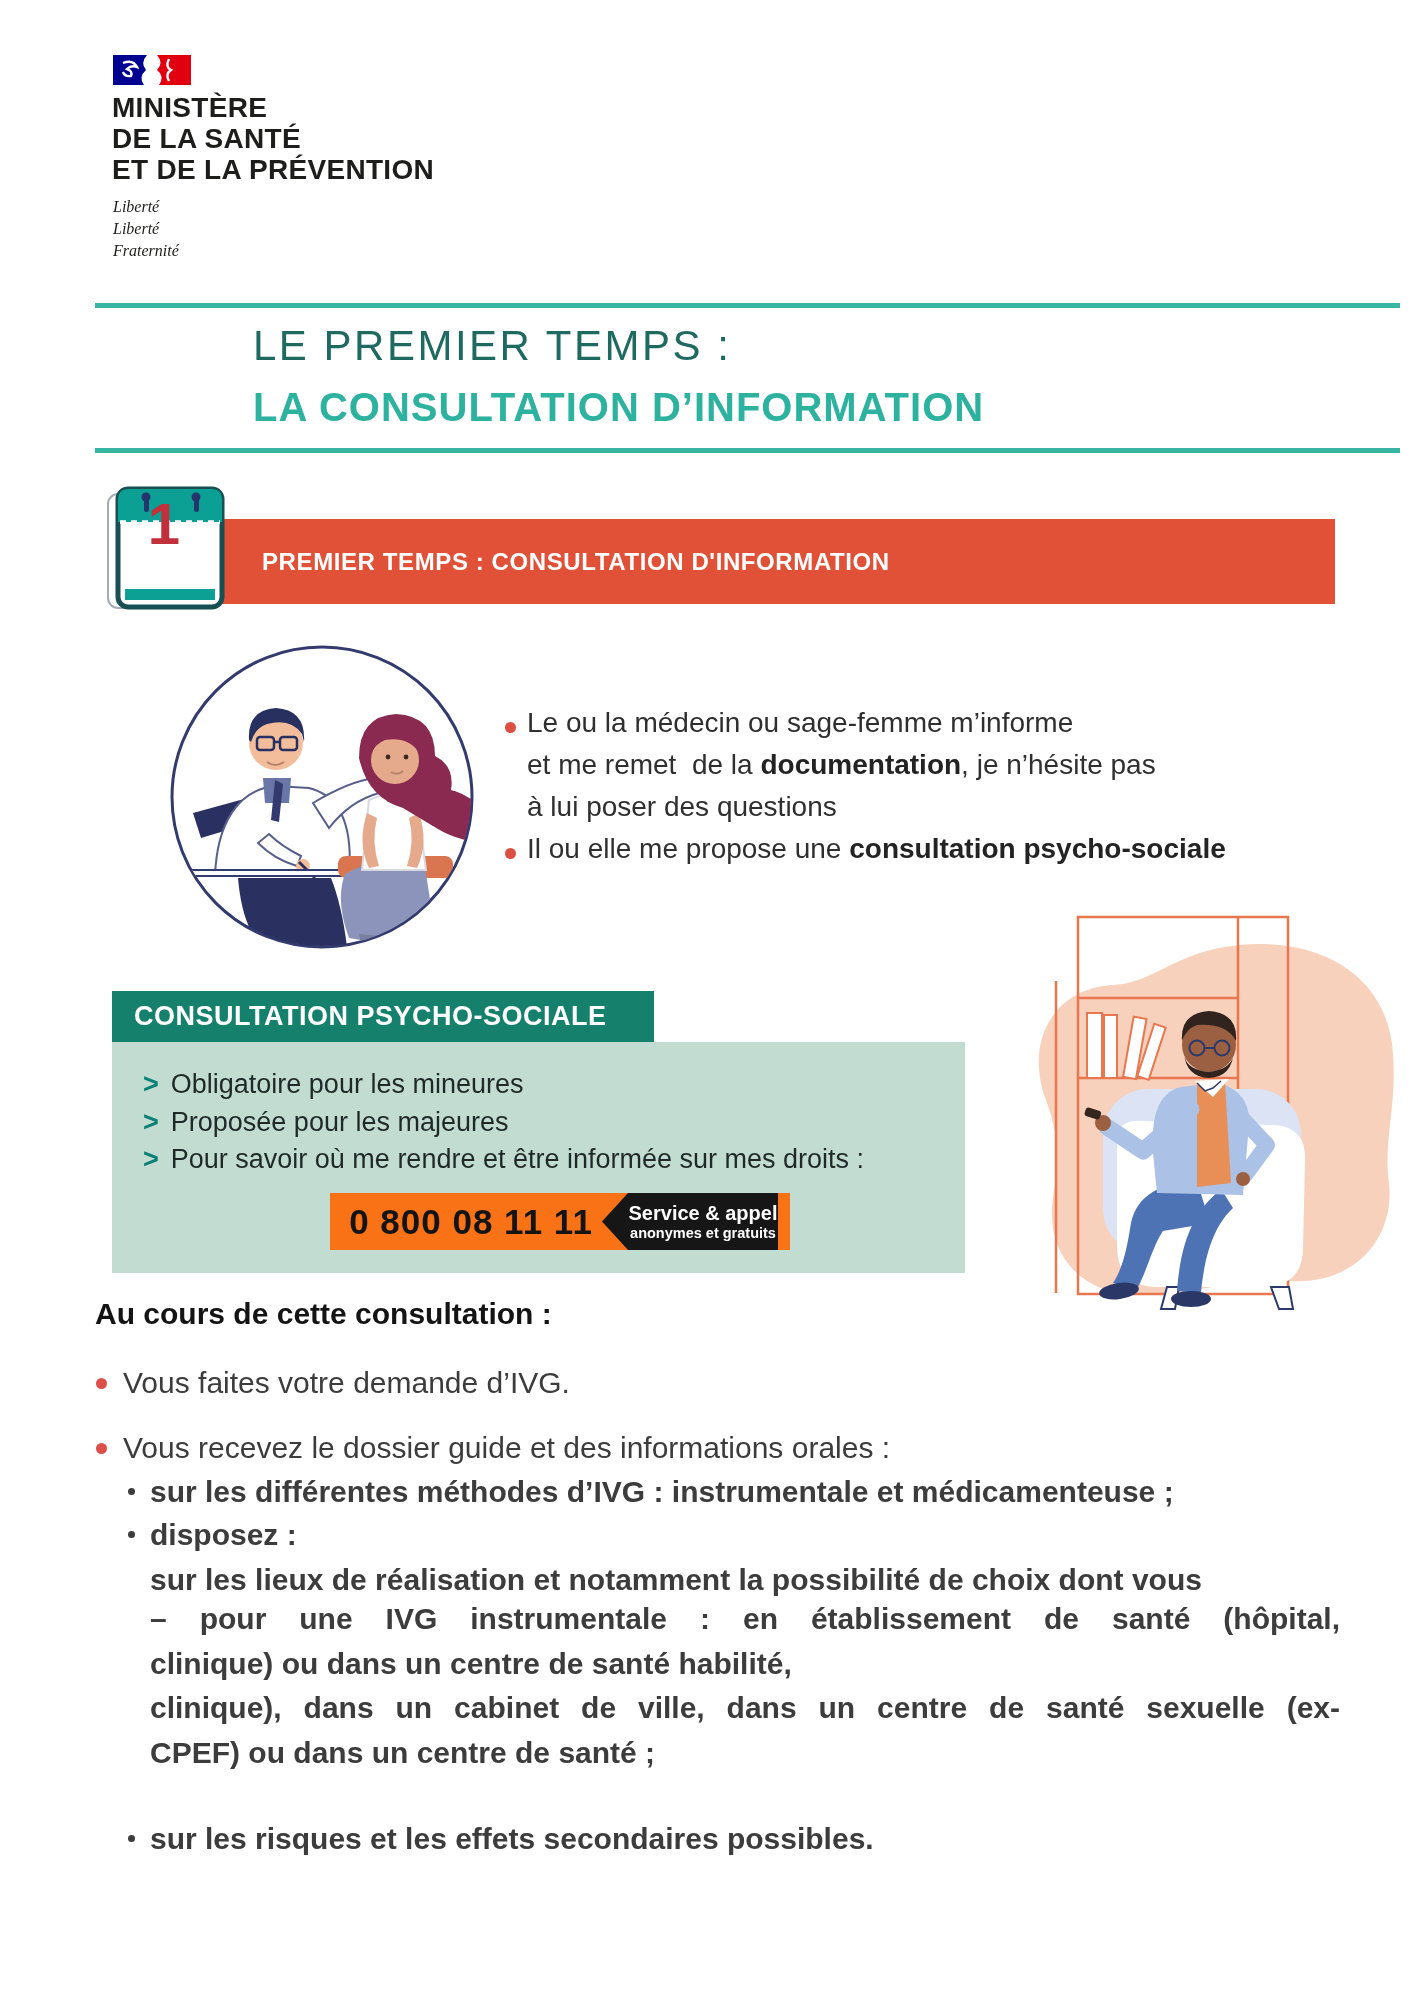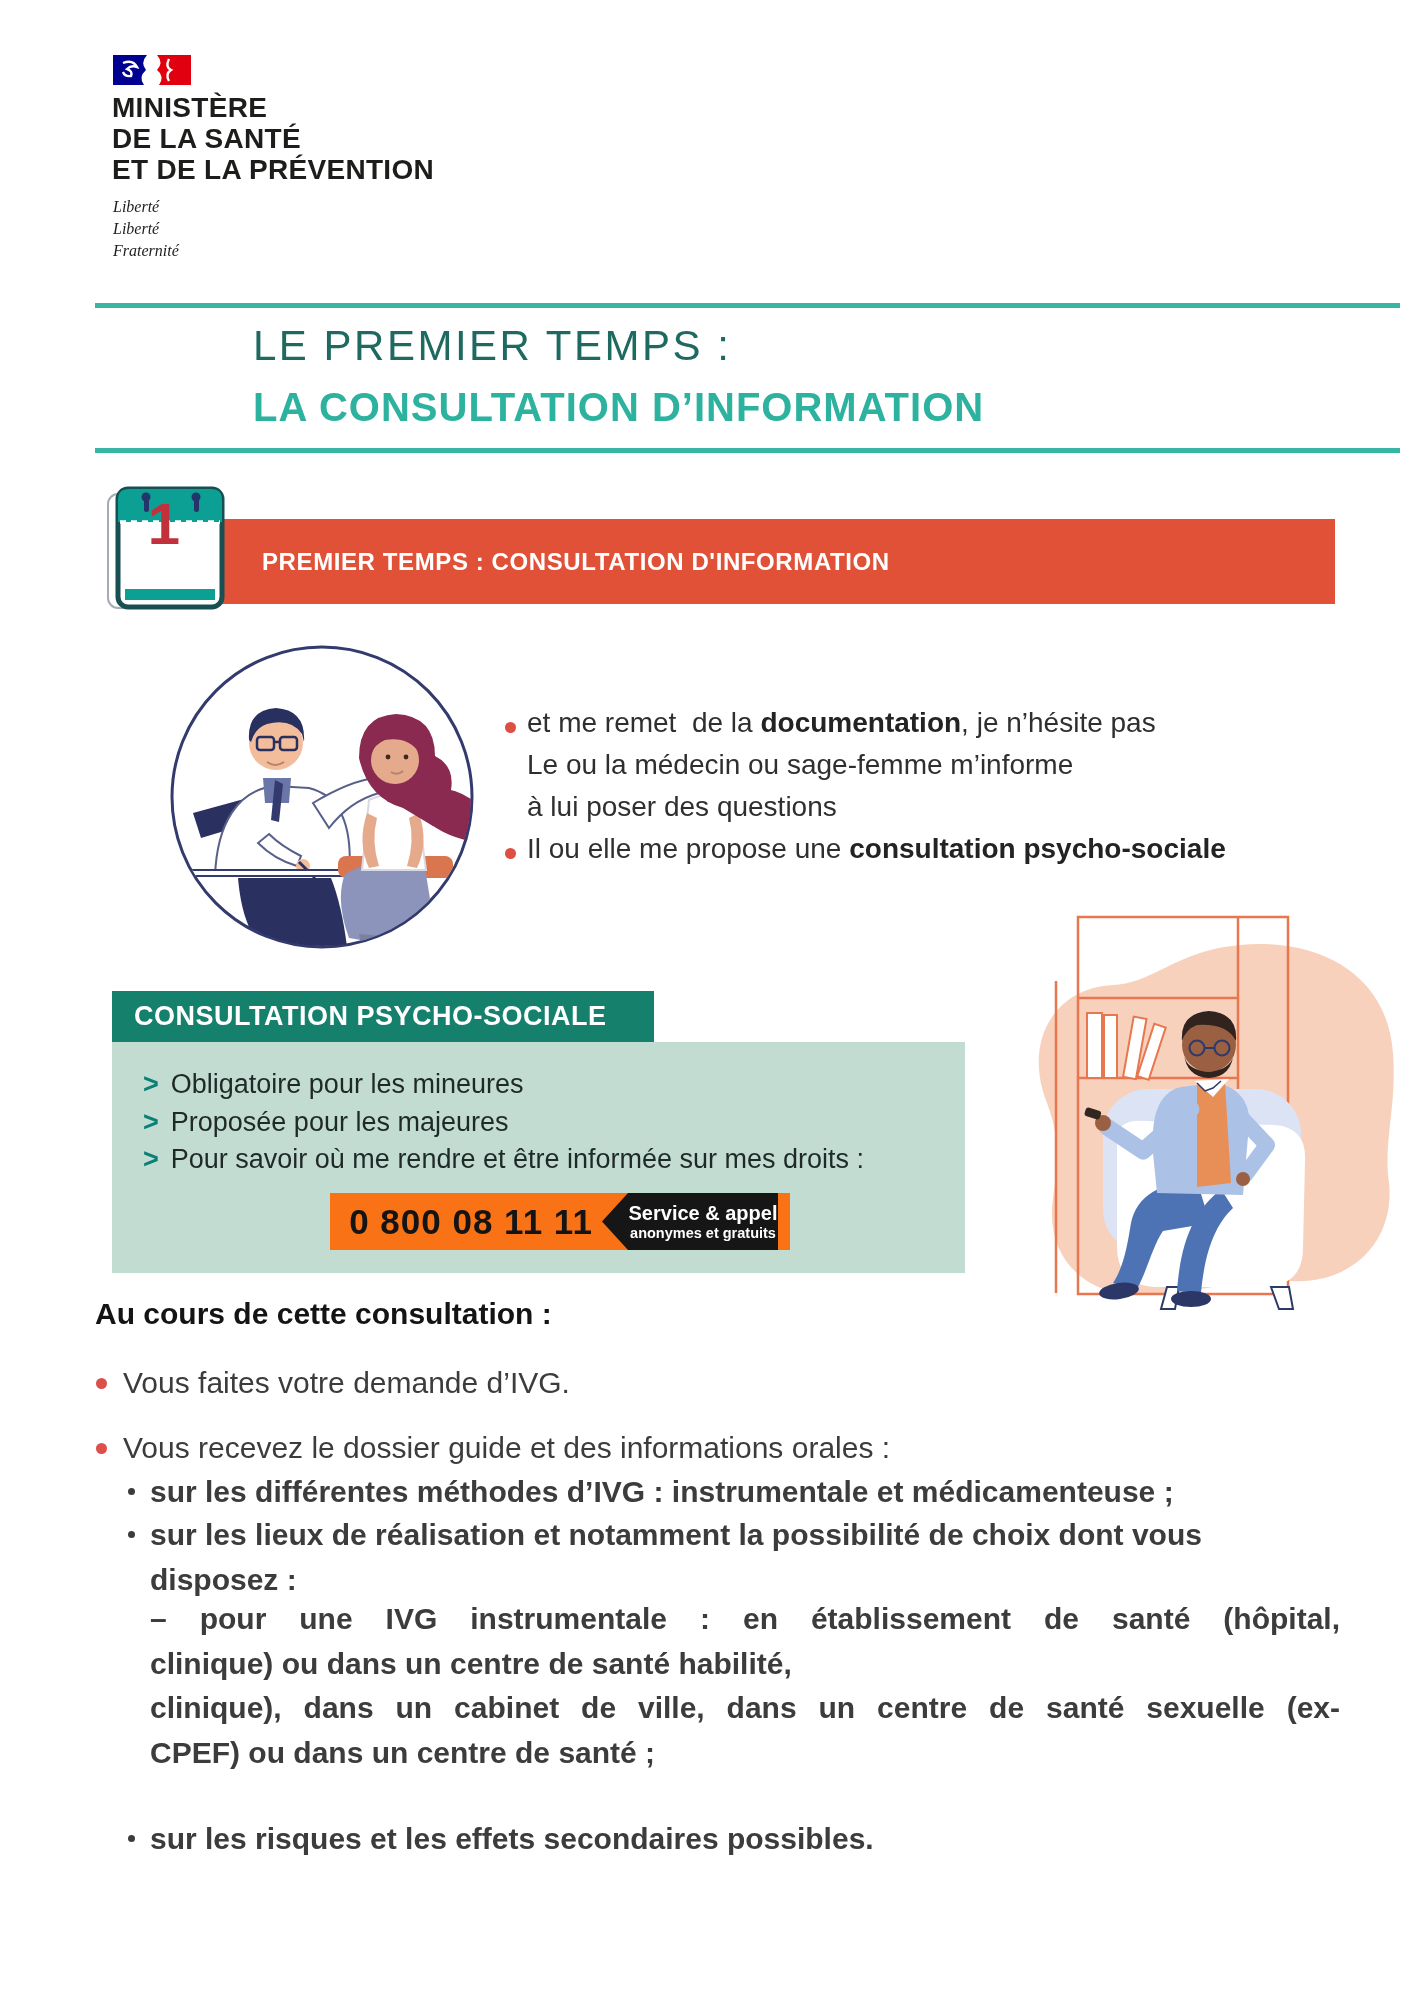--- a/index.html
+++ b/index.html
@@ -126,22 +126,22 @@
       <circle cx="232" cy="122" r="24" fill="#e5a98c"></circle>
       <path d="M208,116 Q210,88 233,88 Q256,90 256,114 Q244,98 222,102 Q212,106 208,116 Z" fill="#8a2a50"></path>
       <circle cx="225" cy="119" r="2.4" fill="#41281f"></circle>
       <circle cx="243" cy="119" r="2.4" fill="#41281f"></circle>
       <path d="M228,134 Q234,138 240,133" fill="none" stroke="#b4836a" stroke-width="2"></path>
     </g>
   </svg>
 
   <div class="abs dot" style="left:505px;top:722px;width:11px;height:11px;background:#dc4f42"></div>
   <div class="abs intro-text" style="left:527px;top:702px">
+    <div>Le ou la médecin ou sage-femme m’informe</div>
     <div><span class="prewrap">et me remet  de la </span><b>documentation</b><span>, je n’hésite pas</span></div>
-    <div>Le ou la médecin ou sage-femme m’informe</div>
     <div>à lui poser des questions</div>
   </div>
   <div class="abs dot" style="left:505px;top:848px;width:11px;height:11px;background:#dc4f42"></div>
   <div class="abs intro-text" style="left:527px;top:828px">
     <span>Il ou elle me propose une </span><b>consultation psycho-sociale</b>
   </div>
 
   <div class="abs pbox-header" style="left:112px;top:991px;width:520px">CONSULTATION PSYCHO-SOCIALE</div>
   <div class="abs pbox-body" style="left:112px;top:1042px;width:853px;height:231px"></div>
   <div class="abs pbox-item" style="left:143px;top:1066px">
@@ -210,22 +210,22 @@
   <div class="abs body-text w-main" style="left:123px;top:1360px">Vous faites votre demande d’IVG.</div>
 
   <div class="abs dot" style="left:96px;top:1443px;width:11px;height:11px;background:#dc4f4a"></div>
   <div class="abs body-text w-main" style="left:123px;top:1425px">Vous recevez le dossier guide et des informations orales :</div>
 
   <div class="abs dot" style="left:128px;top:1488px;width:7px;height:7px;background:#3c3c3c"></div>
   <div class="abs body-text w-sub" style="left:150px;top:1469px">sur les différentes méthodes d’IVG : instrumentale et médicamenteuse ;</div>
 
   <div class="abs dot" style="left:128px;top:1531px;width:7px;height:7px;background:#3c3c3c"></div>
   <div class="abs body-text w-sub" style="left:150px;top:1512px">
+    <div>disposez :</div>
     <div>sur les lieux de réalisation et notamment la possibilité de choix dont vous</div>
-    <div>disposez :</div>
   </div>
 
   <div class="abs body-text w-sub" style="left:150px;top:1596px">
     <div class="jline">– pour une IVG instrumentale : en établissement de santé (hôpital,</div>
     <div>clinique) ou dans un centre de santé habilité,</div>
   </div>
 
   <div class="abs body-text w-sub" style="left:150px;top:1685px">
     <div class="jline">clinique), dans un cabinet de ville, dans un centre de santé sexuelle (ex-</div>
     <div>CPEF) ou dans un centre de santé ;</div>

